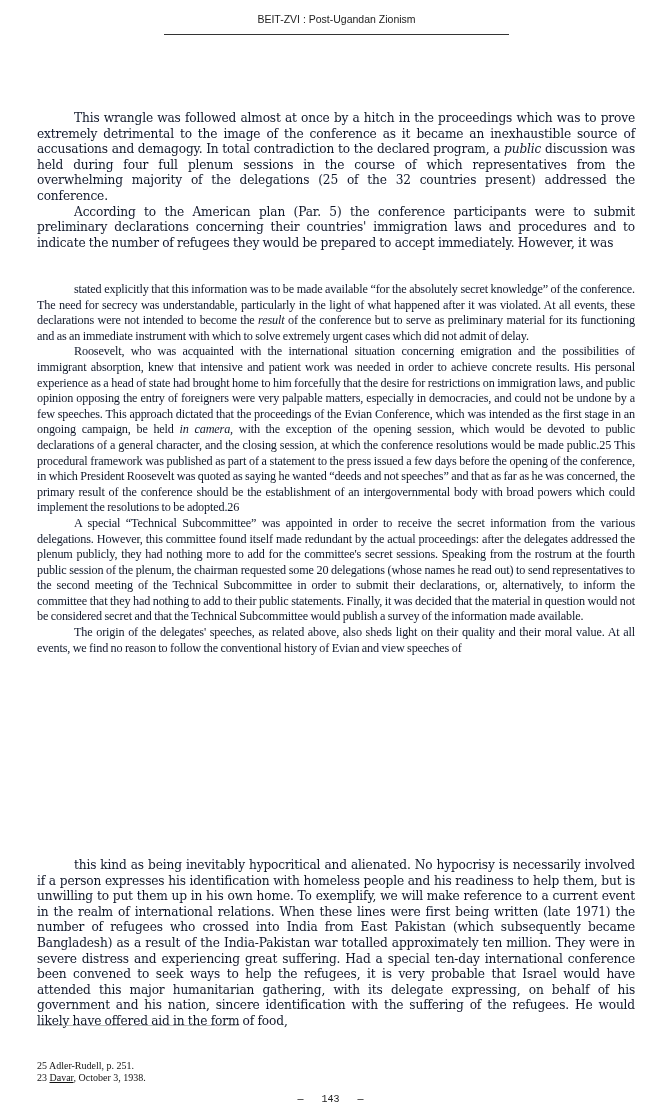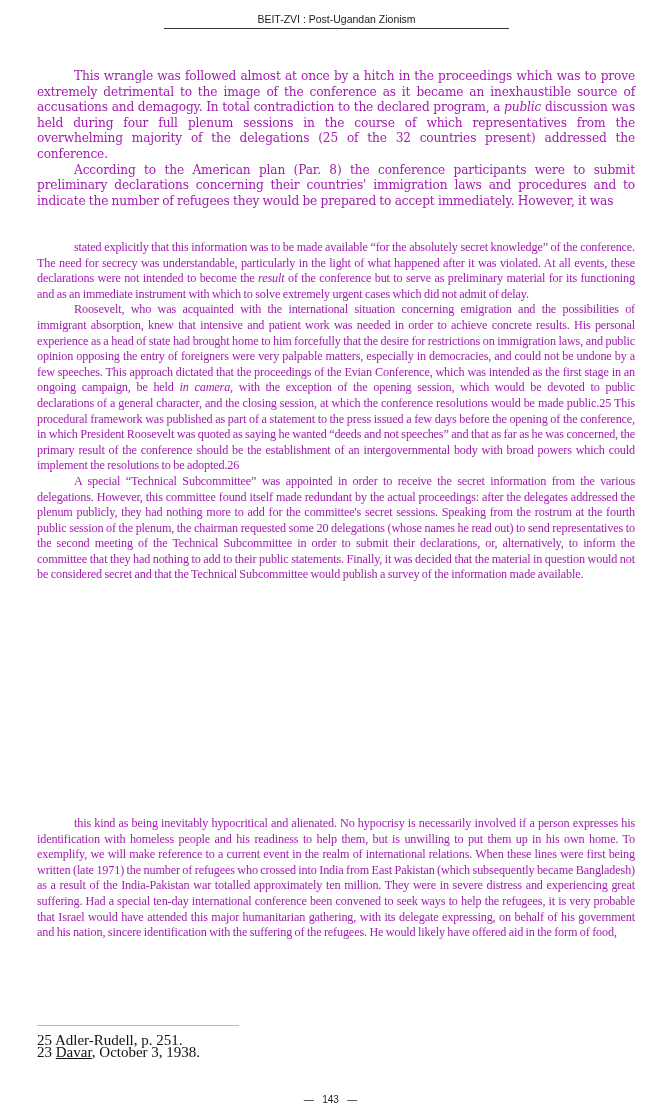--- a/index.html
+++ b/index.html
@@ -1,57 +1,58 @@
 <!DOCTYPE html>
 <html><head>
 <meta charset="utf-8">
 <style>
   html, body { margin: 0; padding: 0; background: #ffffff; }
   body { width: 661px; height: 1118px; position: relative; overflow: hidden; color: #111; }
   .header {
     position: absolute; top: 13px; left: 164px; width: 345px;
     text-align: center; font-family: "Liberation Sans", sans-serif; font-size: 10.5px; color: #222;
-    padding-bottom: 3px; border-bottom: 1px solid #333;
+    padding-bottom: 9px; border-bottom: 1px solid #333;
   }
   .body-text {
     position: absolute; left: 37px; width: 598px;
     font-family: "DejaVu Serif", serif; font-size: 12.2px; line-height: 15.6px;
-    text-align: justify; color: #a21caf; letter-spacing: -0.15px; word-spacing: -0.4px;
+    text-align: justify; color: #0f172a; letter-spacing: -0.15px; word-spacing: -0.4px; margin-top: 42px;
   }
   .body-text p { margin: 0; text-indent: 37px; }
   #block1 { top: 69px; }
   #block2 { top: 240px; font-family: Liberation Serif, serif; }
-  #block3 { top: 816px; font-family: Liberation Serif, serif; }
+  #block3 { top: 816px; }
   .footnote-rule {
     position: absolute; left: 37px; top: 1025px; width: 202px; border-top: 1px solid #bbb;
   }
   .footnotes {
-    position: absolute; left: 37px; top: 1034px;
-    font-family: "Liberation Serif", serif; font-size: 15px; line-height: 12px; color: #111;
+    position: absolute; left: 37px; top: 1060px;
+    font-family: "Liberation Serif", serif; font-size: 10px; line-height: 12px; color: #111;
   }
   .footnotes u { text-decoration: underline; }
   .page-number {
     position: absolute; top: 1094px; left: 0; width: 661px; text-align: center;
-    font-family: Liberation Sans, sans-serif; font-size: 10px; color: #222;
+    font-family: Liberation Mono, monospace; font-size: 10px; color: #222;
   }
 </style>
 </head>
 <body>
 
 <div class="header">BEIT-ZVI : Post-Ugandan Zionism</div>
 
 <div class="body-text" id="block1">
   <p><span>This wrangle was followed almost at once by a hitch in the proceedings which was to prove extremely detrimental to the image of the conference as it became an inexhaustible source of accusations and demagogy. In total contradiction to the declared program, a </span><i>public</i><span> discussion was held during four full plenum sessions in the course of which representatives from the overwhelming majority of the delegations (25 of the 32 countries present) addressed the conference.</span></p>
-  <p>According to the American plan (Par. 8) the conference participants were to submit preliminary declarations concerning their countries' immigration laws and procedures and to indicate the number of refugees they would be prepared to accept immediately. However, it was</p>
+  <p>According to the American plan (Par. 5) the conference participants were to submit preliminary declarations concerning their countries' immigration laws and procedures and to indicate the number of refugees they would be prepared to accept immediately. However, it was</p>
 </div>
 
 <div class="body-text" id="block2">
   <p><span>stated explicitly that this information was to be made available “for the absolutely secret knowledge” of the conference. The need for secrecy was understandable, particularly in the light of what happened after it was violated. At all events, these declarations were not intended to become the </span><i>result</i><span> of the conference but to serve as preliminary material for its functioning and as an immediate instrument with which to solve extremely urgent cases which did not admit of delay.</span></p>
   <p><span>Roosevelt, who was acquainted with the international situation concerning emigration and the possibilities of immigrant absorption, knew that intensive and patient work was needed in order to achieve concrete results. His personal experience as a head of state had brought home to him forcefully that the desire for restrictions on immigration laws, and public opinion opposing the entry of foreigners were very palpable matters, especially in democracies, and could not be undone by a few speeches. This approach dictated that the proceedings of the Evian Conference, which was intended as the first stage in an ongoing campaign, be held </span><i>in camera,</i><span> with the exception of the opening session, which would be devoted to public declarations of a general character, and the closing session, at which the conference resolutions would be made public.25 This procedural framework was published as part of a statement to the press issued a few days before the opening of the conference, in which President Roosevelt was quoted as saying he wanted “deeds and not speeches” and that as far as he was concerned, the primary result of the conference should be the establishment of an intergovernmental body with broad powers which could implement the resolutions to be adopted.26</span></p>
   <p>A special “Technical Subcommittee” was appointed in order to receive the secret information from the various delegations. However, this committee found itself made redundant by the actual proceedings: after the delegates addressed the plenum publicly, they had nothing more to add for the committee's secret sessions. Speaking from the rostrum at the fourth public session of the plenum, the chairman requested some 20 delegations (whose names he read out) to send representatives to the second meeting of the Technical Subcommittee in order to submit their declarations, or, alternatively, to inform the committee that they had nothing to add to their public statements. Finally, it was decided that the material in question would not be considered secret and that the Technical Subcommittee would publish a survey of the information made available.</p>
+  <p>The origin of the delegates' speeches, as related above, also sheds light on their quality and their moral value. At all events, we find no reason to follow the conventional history of Evian and view speeches of</p>
 </div>
 
 <div class="body-text" id="block3">
   <p>this kind as being inevitably hypocritical and alienated. No hypocrisy is necessarily involved if a person expresses his identification with homeless people and his readiness to help them, but is unwilling to put them up in his own home. To exemplify, we will make reference to a current event in the realm of international relations. When these lines were first being written (late 1971) the number of refugees who crossed into India from East Pakistan (which subsequently became Bangladesh) as a result of the India-Pakistan war totalled approximately ten million. They were in severe distress and experiencing great suffering. Had a special ten-day international conference been convened to seek ways to help the refugees, it is very probable that Israel would have attended this major humanitarian gathering, with its delegate expressing, on behalf of his government and his nation, sincere identification with the suffering of the refugees. He would likely have offered aid in the form of food,</p>
 </div>
 
 <div class="footnote-rule"></div>
 
 <div class="footnotes">
   <div><span>25</span> <span>Adler-Rudell, p. 251.</span></div>

